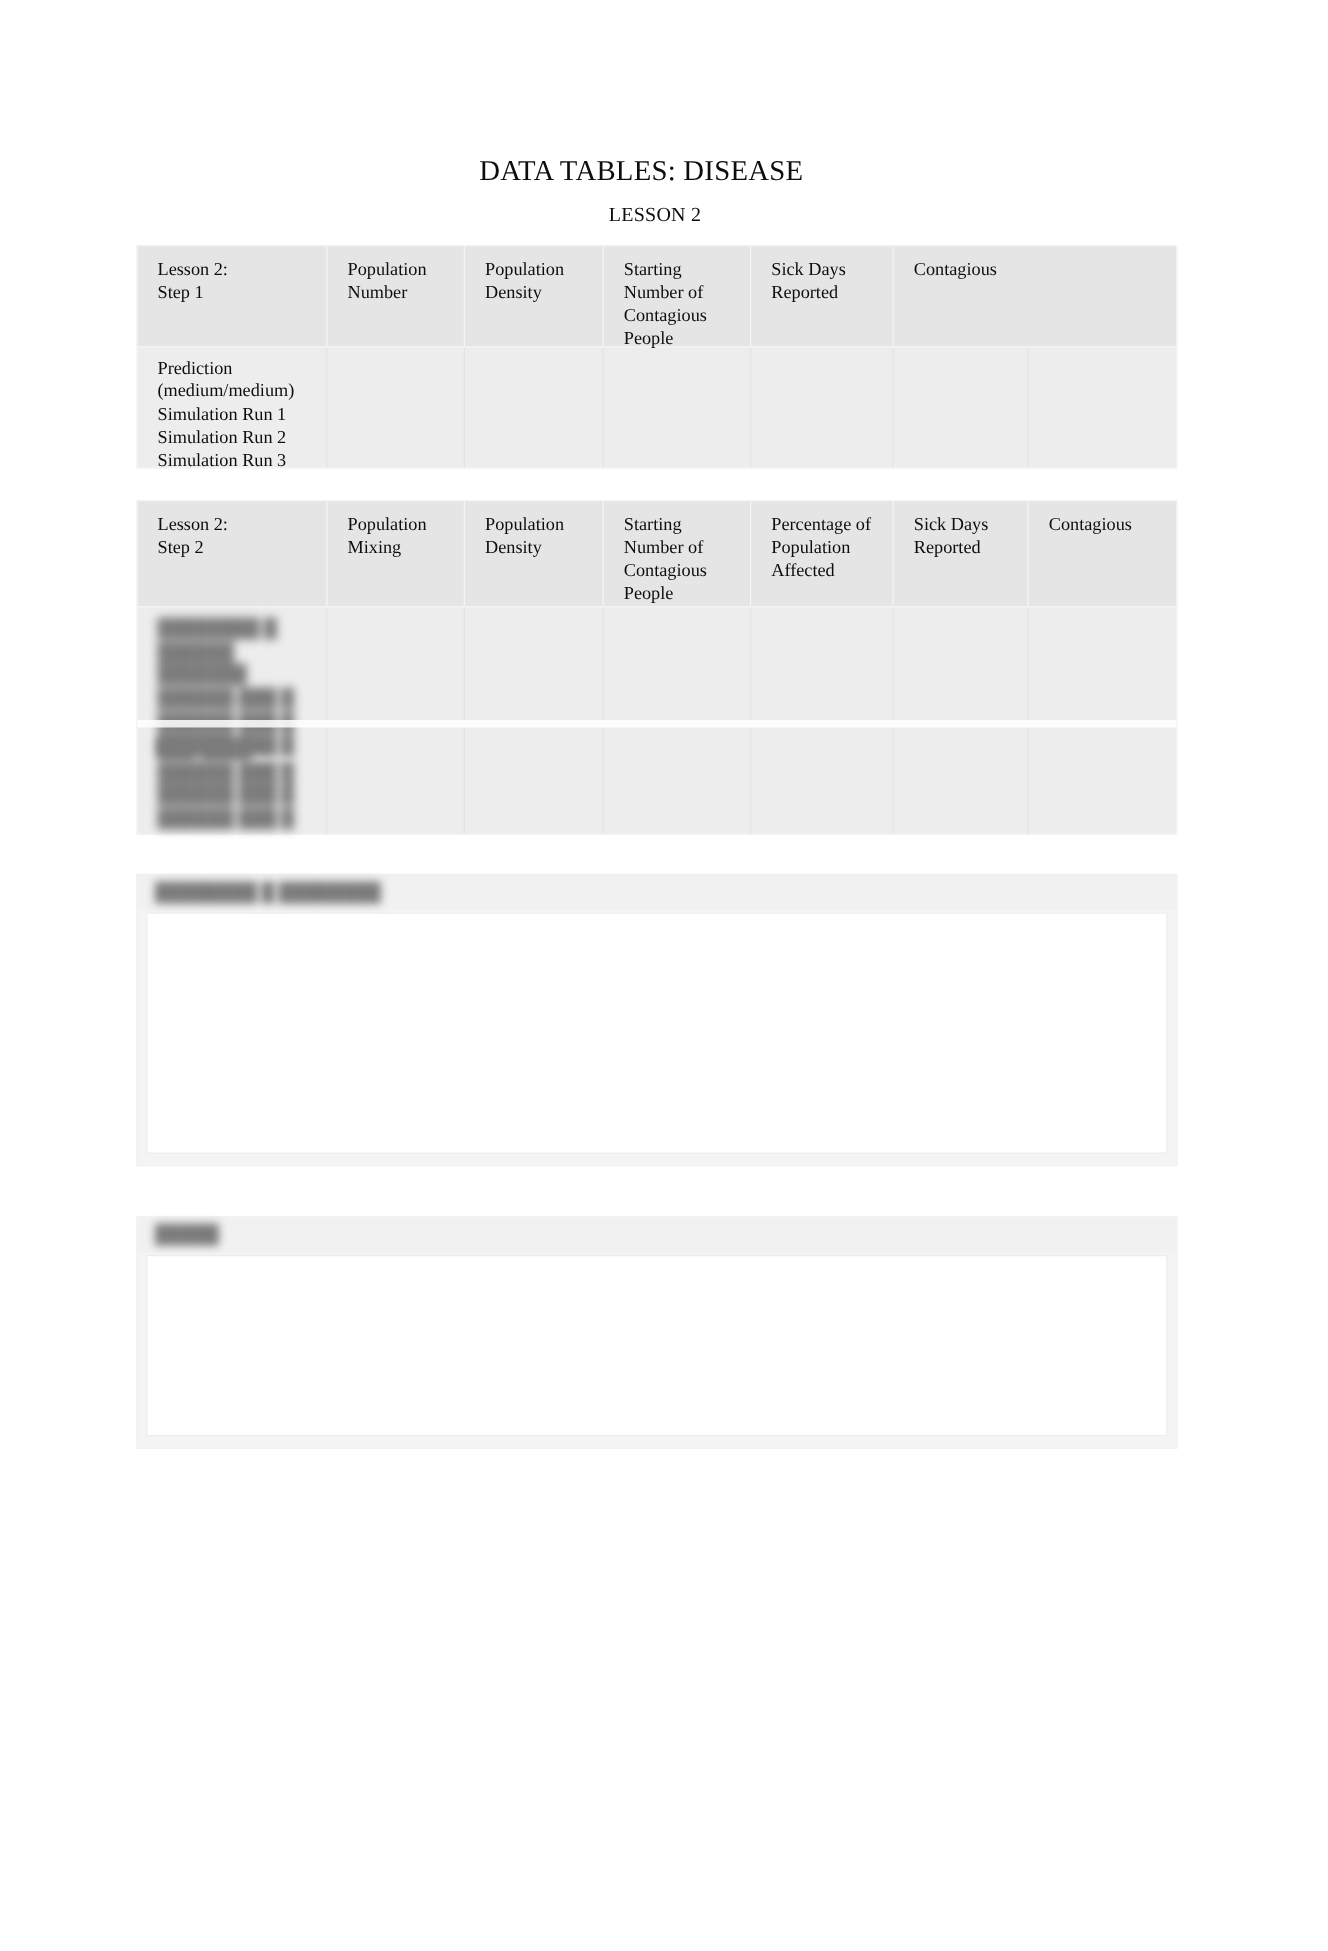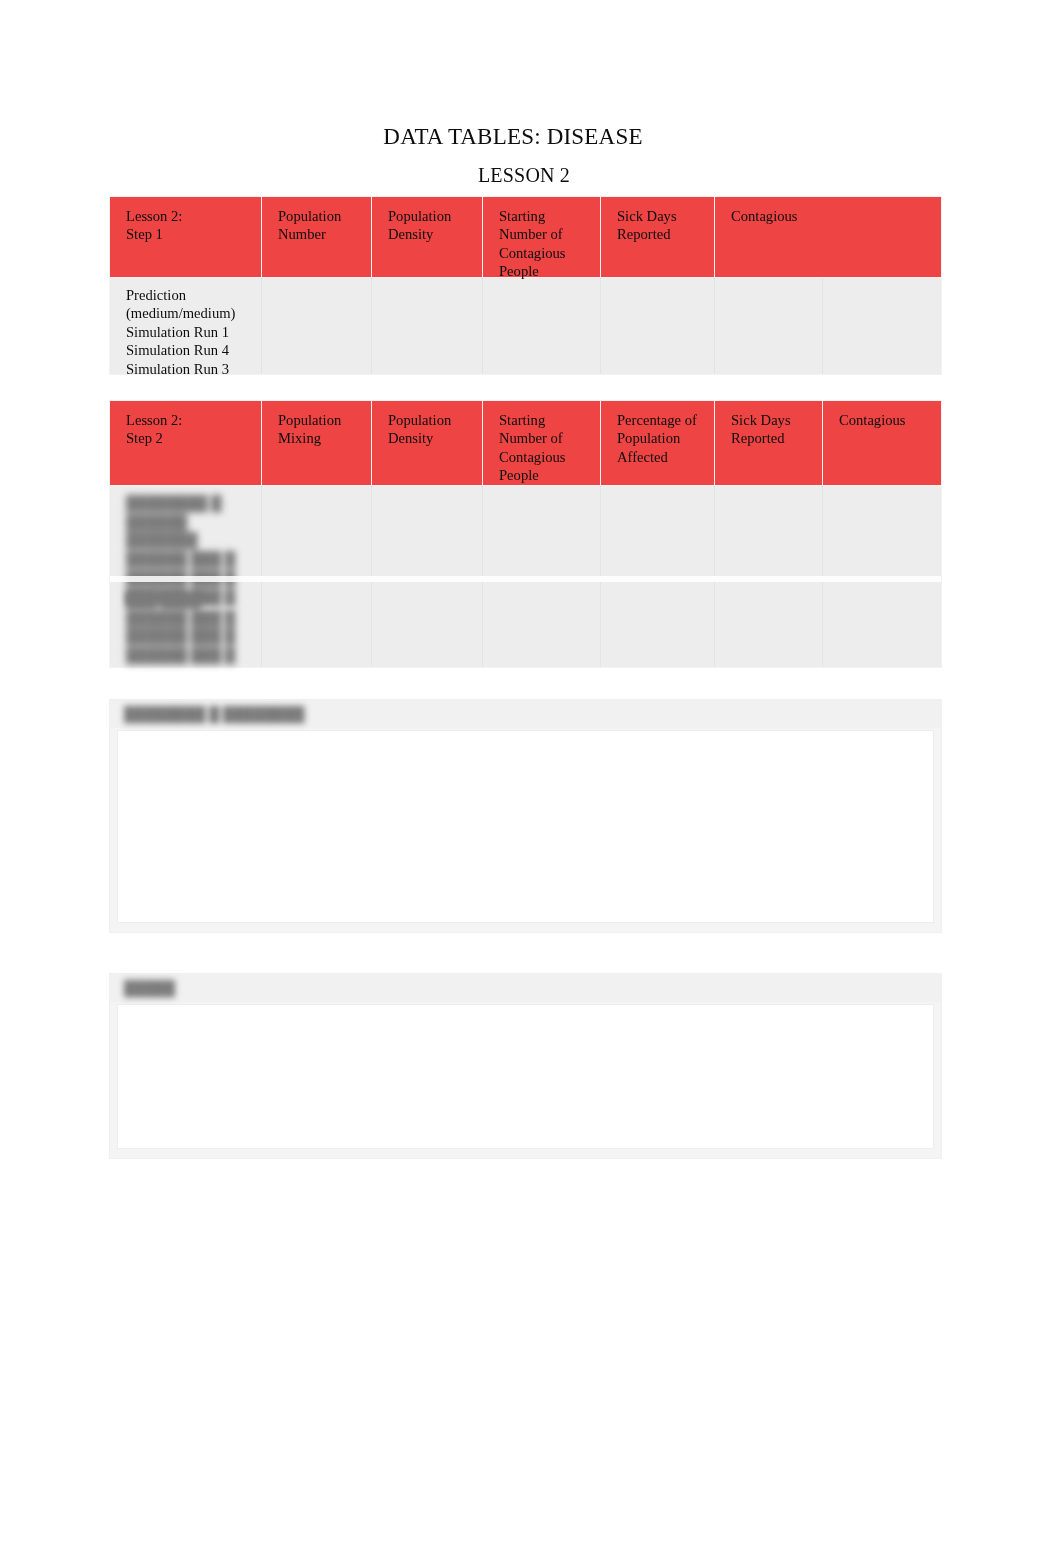--- a/index.html
+++ b/index.html
@@ -25,35 +25,35 @@
     text-align: center;
     font-size: 23px;
     letter-spacing: 0.2px;
   }
   .doc-subtitle {
     position: absolute;
     left: 0;
     top: 164px;
     width: 1048px;
     text-align: center;
-    font-size: 20px;
+    font-size: 16px;
     letter-spacing: 0.2px;
   }
 
   
   .tbl {
     position: absolute;
     left: 110px;
     width: 831px;
     background: #ffffff;
     box-shadow: 0 0 0 1px #f2f2f2;
   }
   .tbl-head {
     display: flex;
-    background: #ef4444;
+    background: #e5e5e5;
   }
   .tbl-body {
     display: flex;
     background: #ededed;
     border-top: 1px solid #f4f4f4;
   }
   .cell {
     box-sizing: border-box;
     padding: 10px 8px 6px 16px;
     font-size: 14.6px;
@@ -159,21 +159,21 @@
 Contagious
 People</div>
     <div class="cell c4 rowlabel">Sick Days
 Reported</div>
     <div class="cell c5 rowlabel">Contagious</div>
   </div>
   <div class="tbl-body">
     <div class="cell c0 rowlabel">Prediction
 (medium/medium)
 Simulation Run 1
-Simulation Run 4
+Simulation Run 2
 Simulation Run 3</div>
     <div class="cell c1"></div>
     <div class="cell c2"></div>
     <div class="cell c3"></div>
     <div class="cell c4"></div>
     <div class="cell c5"></div>
     <div class="cell c6"></div>
   </div>
 </div>
 

